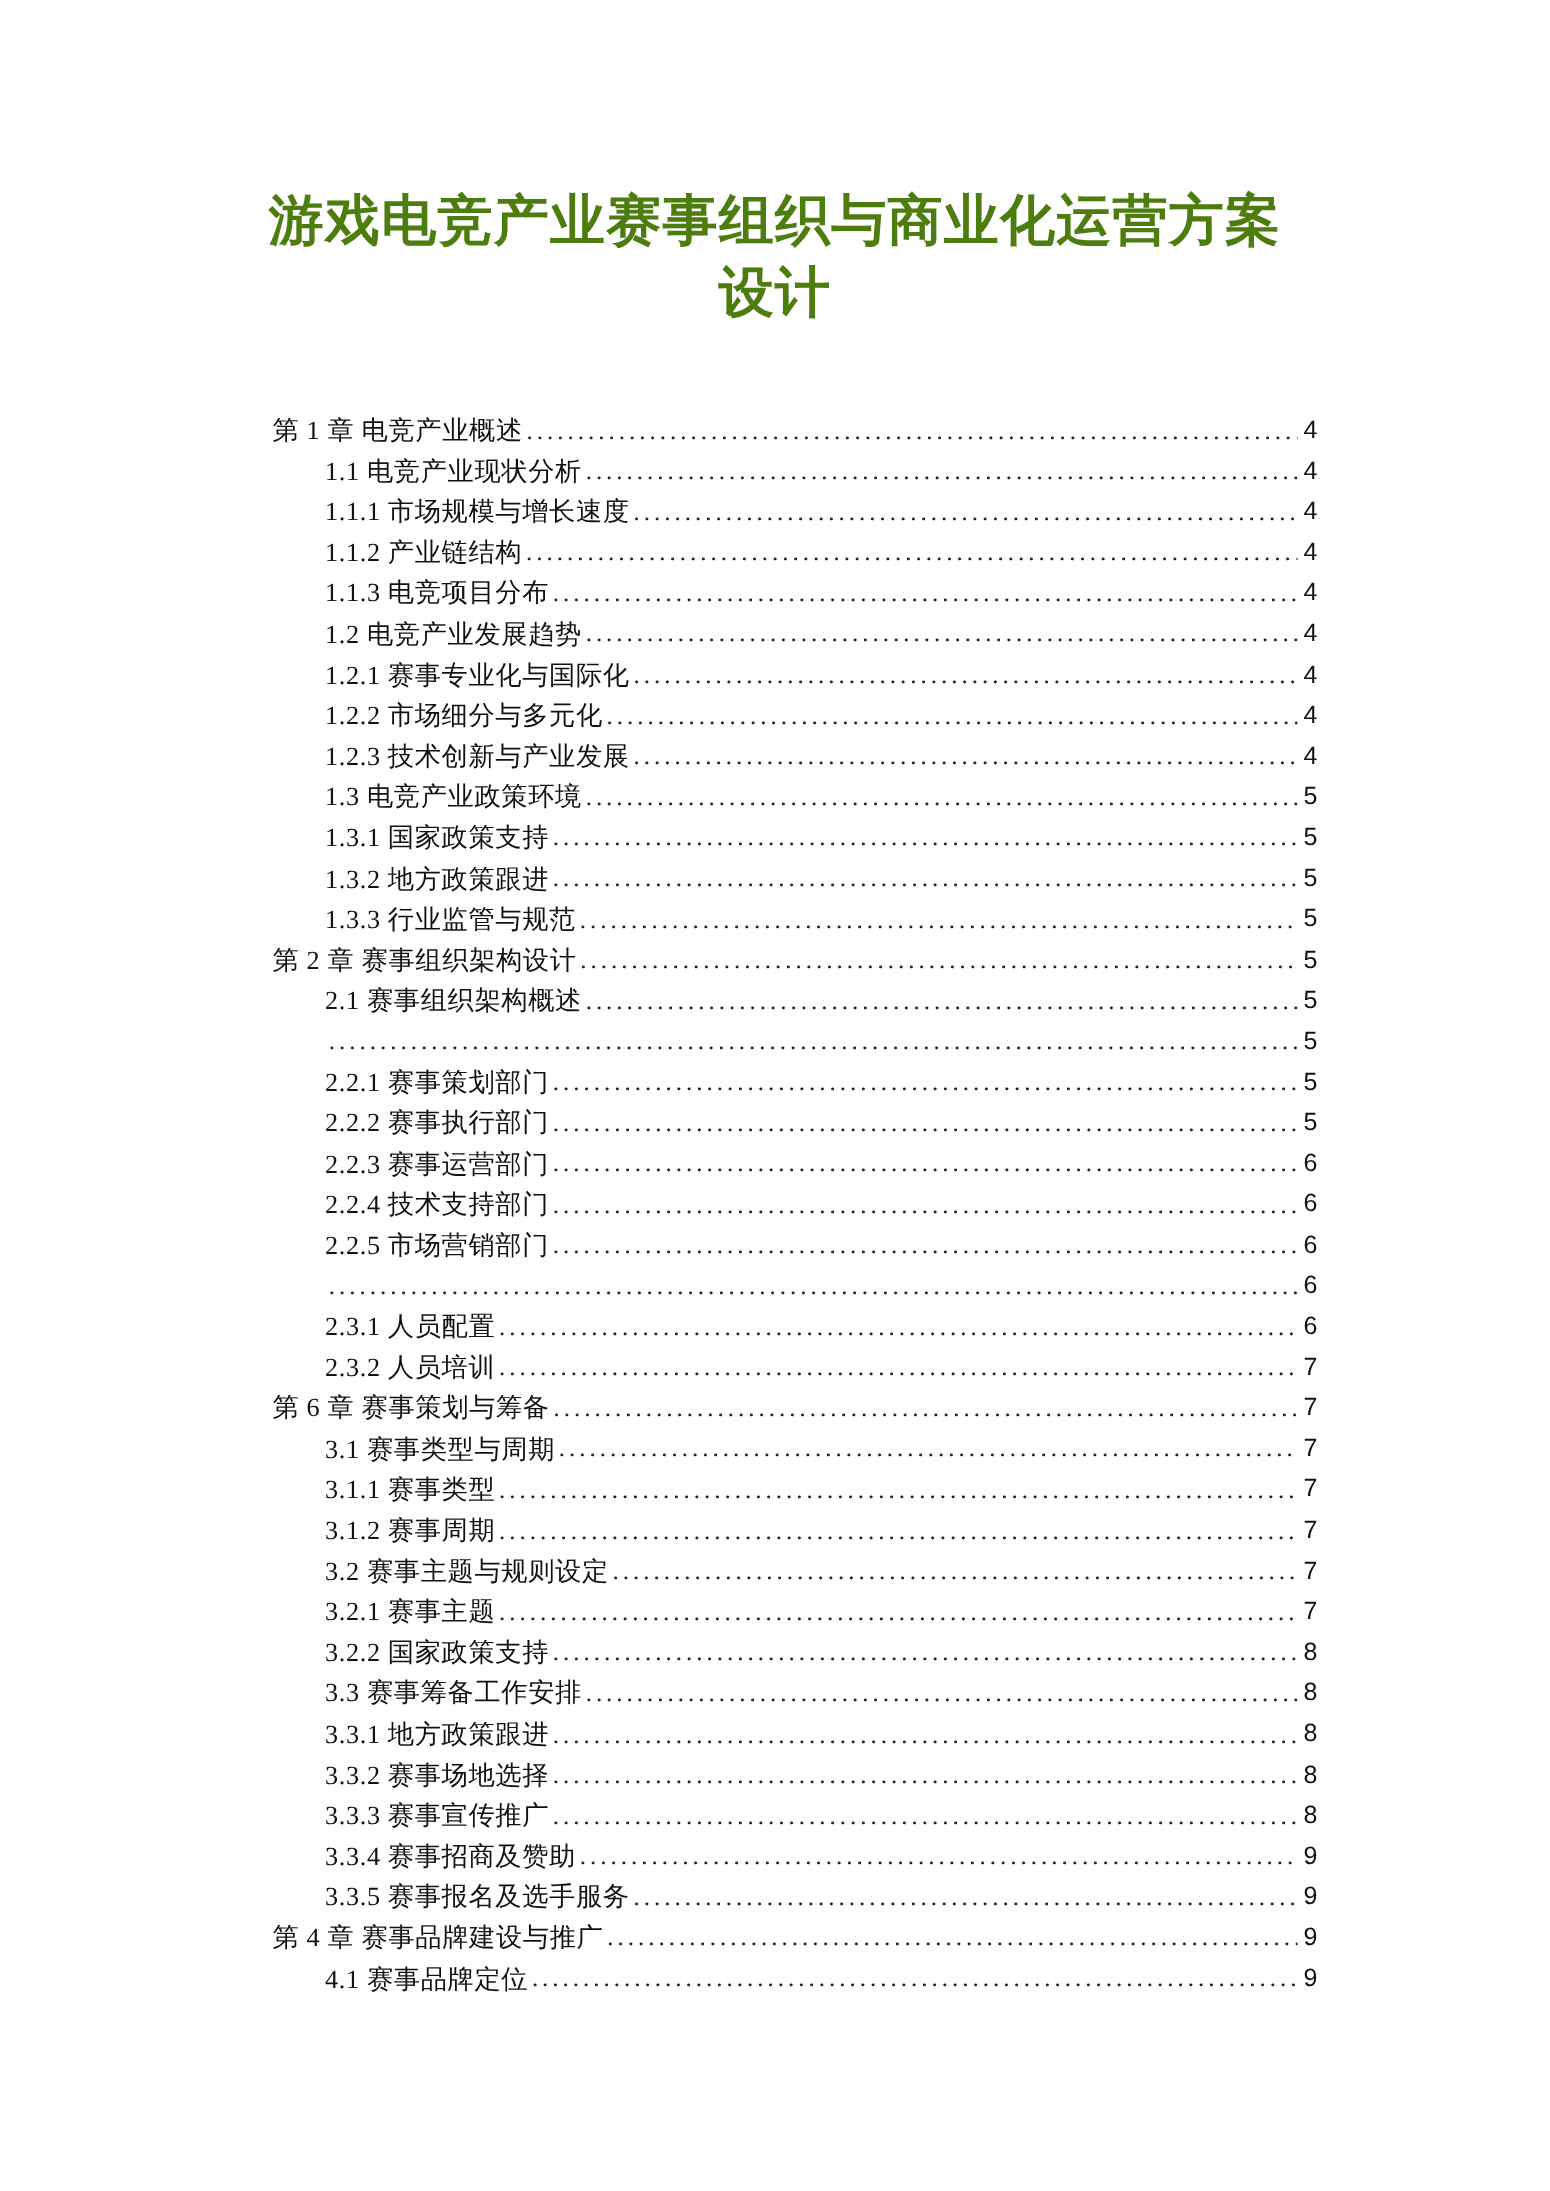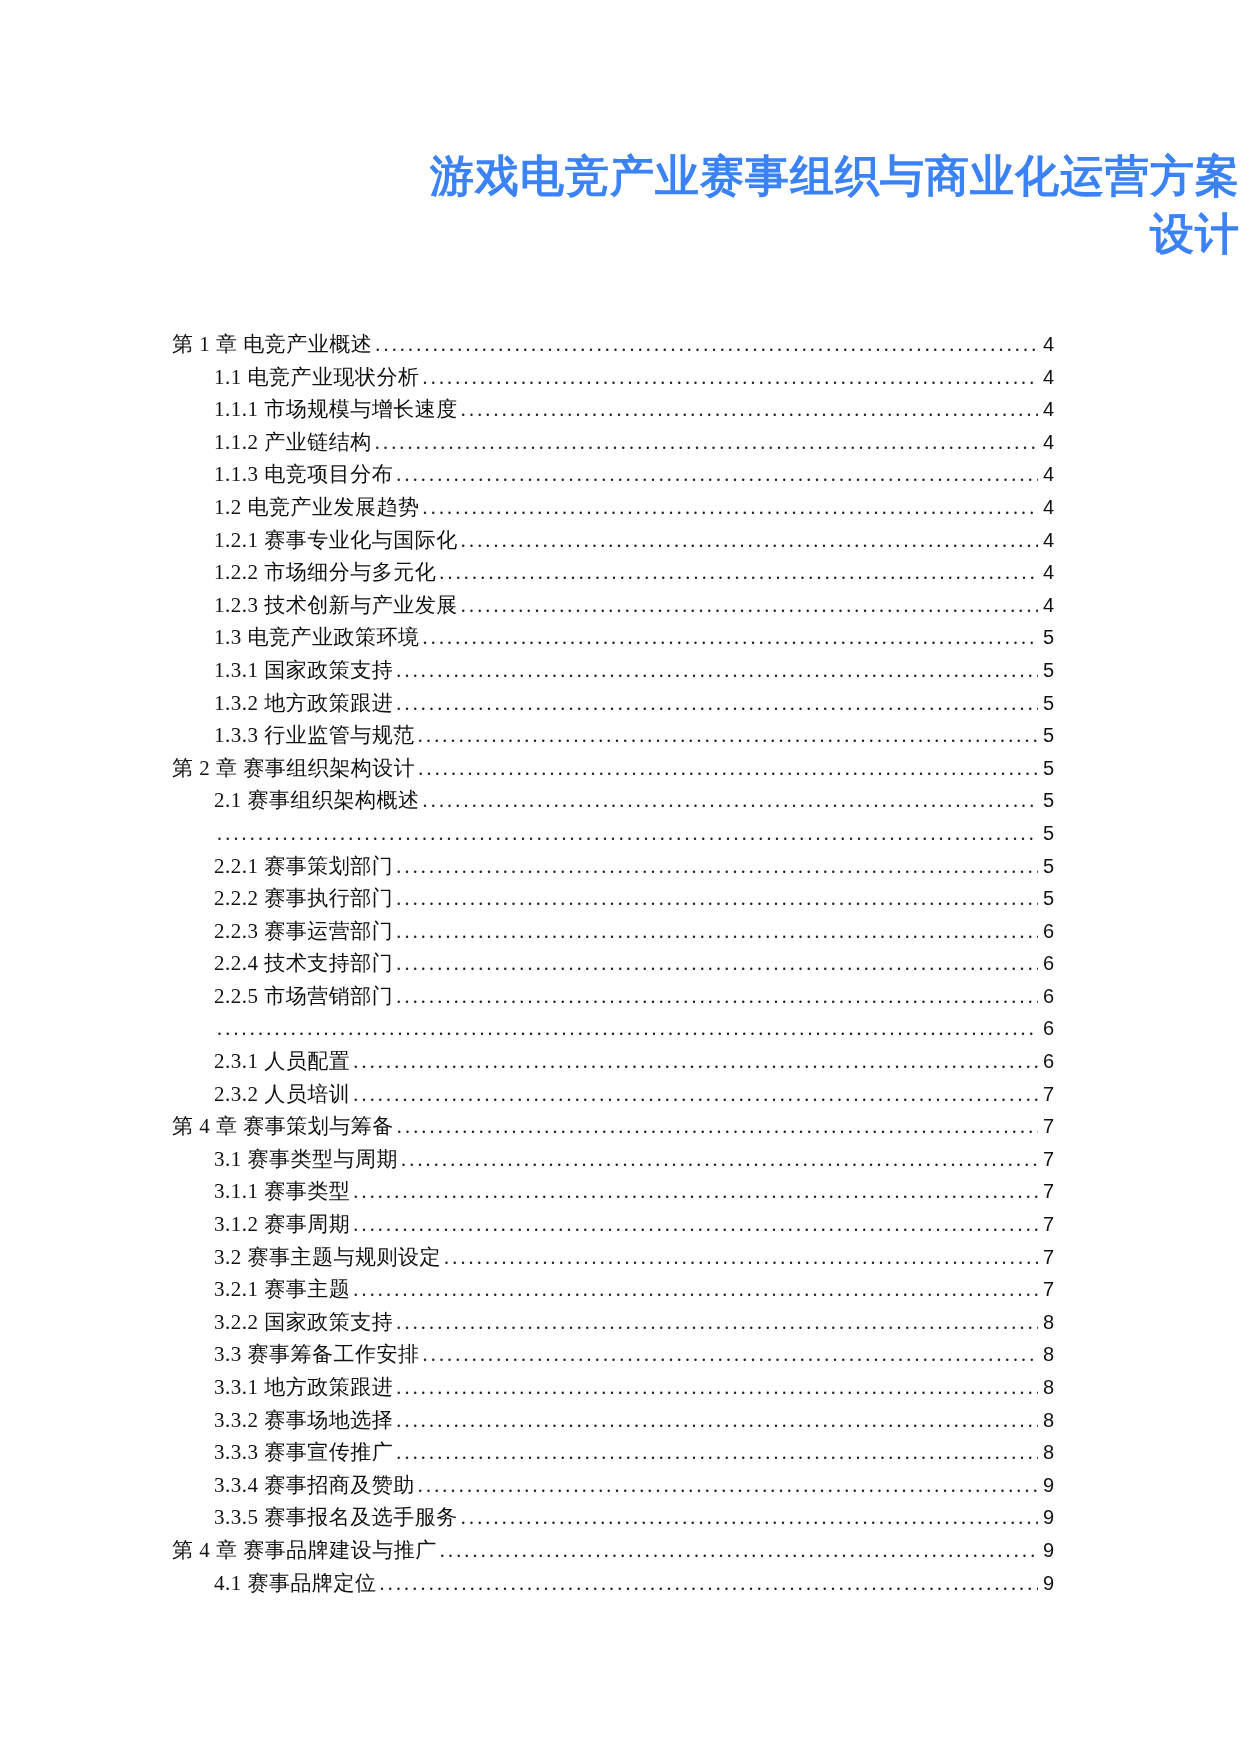--- a/index.html
+++ b/index.html
@@ -21,42 +21,43 @@
     width: 100%;
     height: 100%;
     padding: 148px 186px 60px 172px;
   }
 
   .doc-title {
     position: absolute;
     top: 148px;
     left: 0;
     width: 1240px;
-    text-align: right;
+    text-align: center;
     font-size: 44px;
     font-weight: bold;
     line-height: 58px;
-    color: #3b82f6;
+    color: #4d7c0f;
     letter-spacing: 1px;
   }
 
   .toc {
     position: absolute;
     top: 328px;
     left: 172px;
     width: 882px;
   }
 
   .toc-row {
     display: flex;
     align-items: center;
     height: 32.6px;
     font-size: 21px;
     line-height: 32.6px;
     white-space: nowrap;
+    margin-left: 46px;
   }
 
   .toc-row.lvl2 { padding-left: 42px; }
 
   .toc-label {
     flex: 0 0 auto;
     letter-spacing: 0.5px;
   }
 
   .toc-dots {
@@ -205,21 +206,21 @@
         <span class="toc-label">2.3.1 人员配置</span>
         <span class="toc-dots"></span>
         <span class="toc-page">6</span>
       </div>
       <div class="toc-row lvl2">
         <span class="toc-label">2.3.2 人员培训</span>
         <span class="toc-dots"></span>
         <span class="toc-page">7</span>
       </div>
       <div class="toc-row lvl1">
-        <span class="toc-label">第 4 章 赛事策划与筹备</span>
+        <span class="toc-label">第 6 章 赛事策划与筹备</span>
         <span class="toc-dots"></span>
         <span class="toc-page">7</span>
       </div>
       <div class="toc-row lvl2">
         <span class="toc-label">3.1 赛事类型与周期</span>
         <span class="toc-dots"></span>
         <span class="toc-page">7</span>
       </div>
       <div class="toc-row lvl2">
         <span class="toc-label">3.1.1 赛事类型</span>

